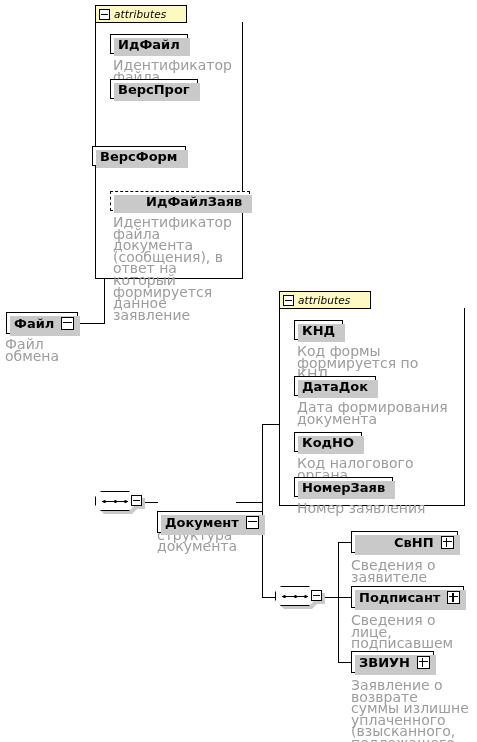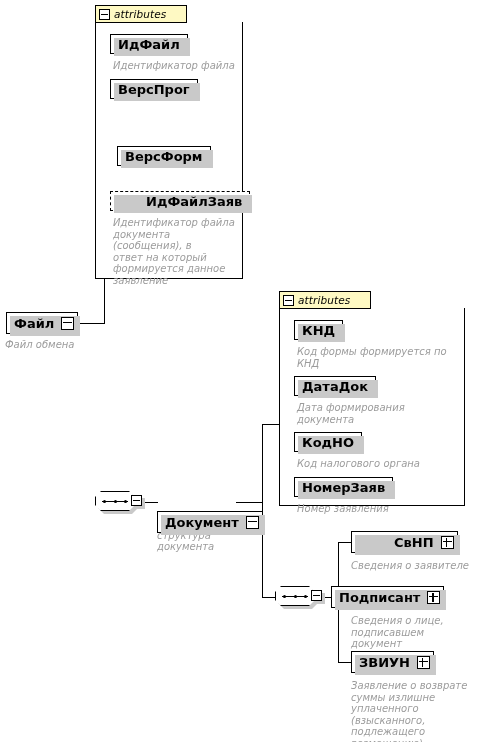--- a/index.html
+++ b/index.html
@@ -64,22 +64,22 @@
     content:"";position:absolute;left:1px;right:1px;top:4px;height:1.4px;background:#000;
   }
   .expander.plus:after{
     content:"";position:absolute;top:1px;bottom:1px;left:4px;width:1.4px;background:#000;
   }
   
   .nodebox.has-exp{padding-right:0;}
 
   
   .desc{
-    position:absolute;font-size:10px;line-height:11.6px;
-    color:#9c9c9c;white-space:pre-line;font-style:italic;
+    position:absolute;font-size:14px;line-height:11.6px;
+    color:#9c9c9c;white-space:pre-line;
   }
 
   
   .seq{
     position:absolute;width:46px;height:22px;z-index:2;
   }
   .seq .oct{
     position:absolute;left:0;top:0;width:40px;height:20px;
     background:#fff;border:1.5px solid #000;
     box-sizing:border-box;
@@ -148,21 +148,21 @@
 
   <div class="nodebox small" style="left:110px;top:34px;height:20px;">
     <span class="lbl">ИдФайл</span>
   </div>
   <div class="desc" style="left:113px;top:60px;width:126px;">Идентификатор файла</div>
 
   <div class="nodebox small" style="left:110px;top:79px;height:20px;">
     <span class="lbl">ВерсПрог</span>
   </div>
 
-  <div class="nodebox small" style="left:117px;top:146px;height:20px;justify-content:center;">
+  <div class="nodebox small" style="left:92px;top:146px;height:20px;justify-content:center;">
     <span class="lbl">ВерсФорм</span>
   </div>
 
   <div class="nodebox small dashed" style="left:110px;top:191px;height:20px;">
     <span class="lbl">ИдФайлЗаяв</span>
   </div>
   <div class="desc" style="left:113px;top:217px;width:126px;">Идентификатор файла
 документа (сообщения), в
 ответ на который
 формируется данное
@@ -230,21 +230,21 @@
     <span class="expsh"></span>
     <span class="exp"></span>
   </div>
 
   <div class="nodebox has-exp" style="left:351px;top:531px;height:22px;padding-left:35px;">
     <span class="lbl">СвНП</span>
     <span class="expander plus"></span>
   </div>
   <div class="desc" style="left:351px;top:560px;width:124px;">Сведения о заявителе</div>
 
-  <div class="nodebox has-exp" style="left:331px;top:586px;height:22px;text-align:right;">
+  <div class="nodebox has-exp" style="left:351px;top:586px;height:22px;text-align:right;">
     <span class="lbl">Подписант</span>
     <span class="expander plus"></span>
   </div>
   <div class="desc" style="left:351px;top:615px;width:124px;">Сведения о лице,
 подписавшем документ</div>
 
   <div class="nodebox has-exp" style="left:351px;top:651px;height:22px;">
     <span class="lbl">ЗВИУН</span>
     <span class="expander plus"></span>
   </div>

